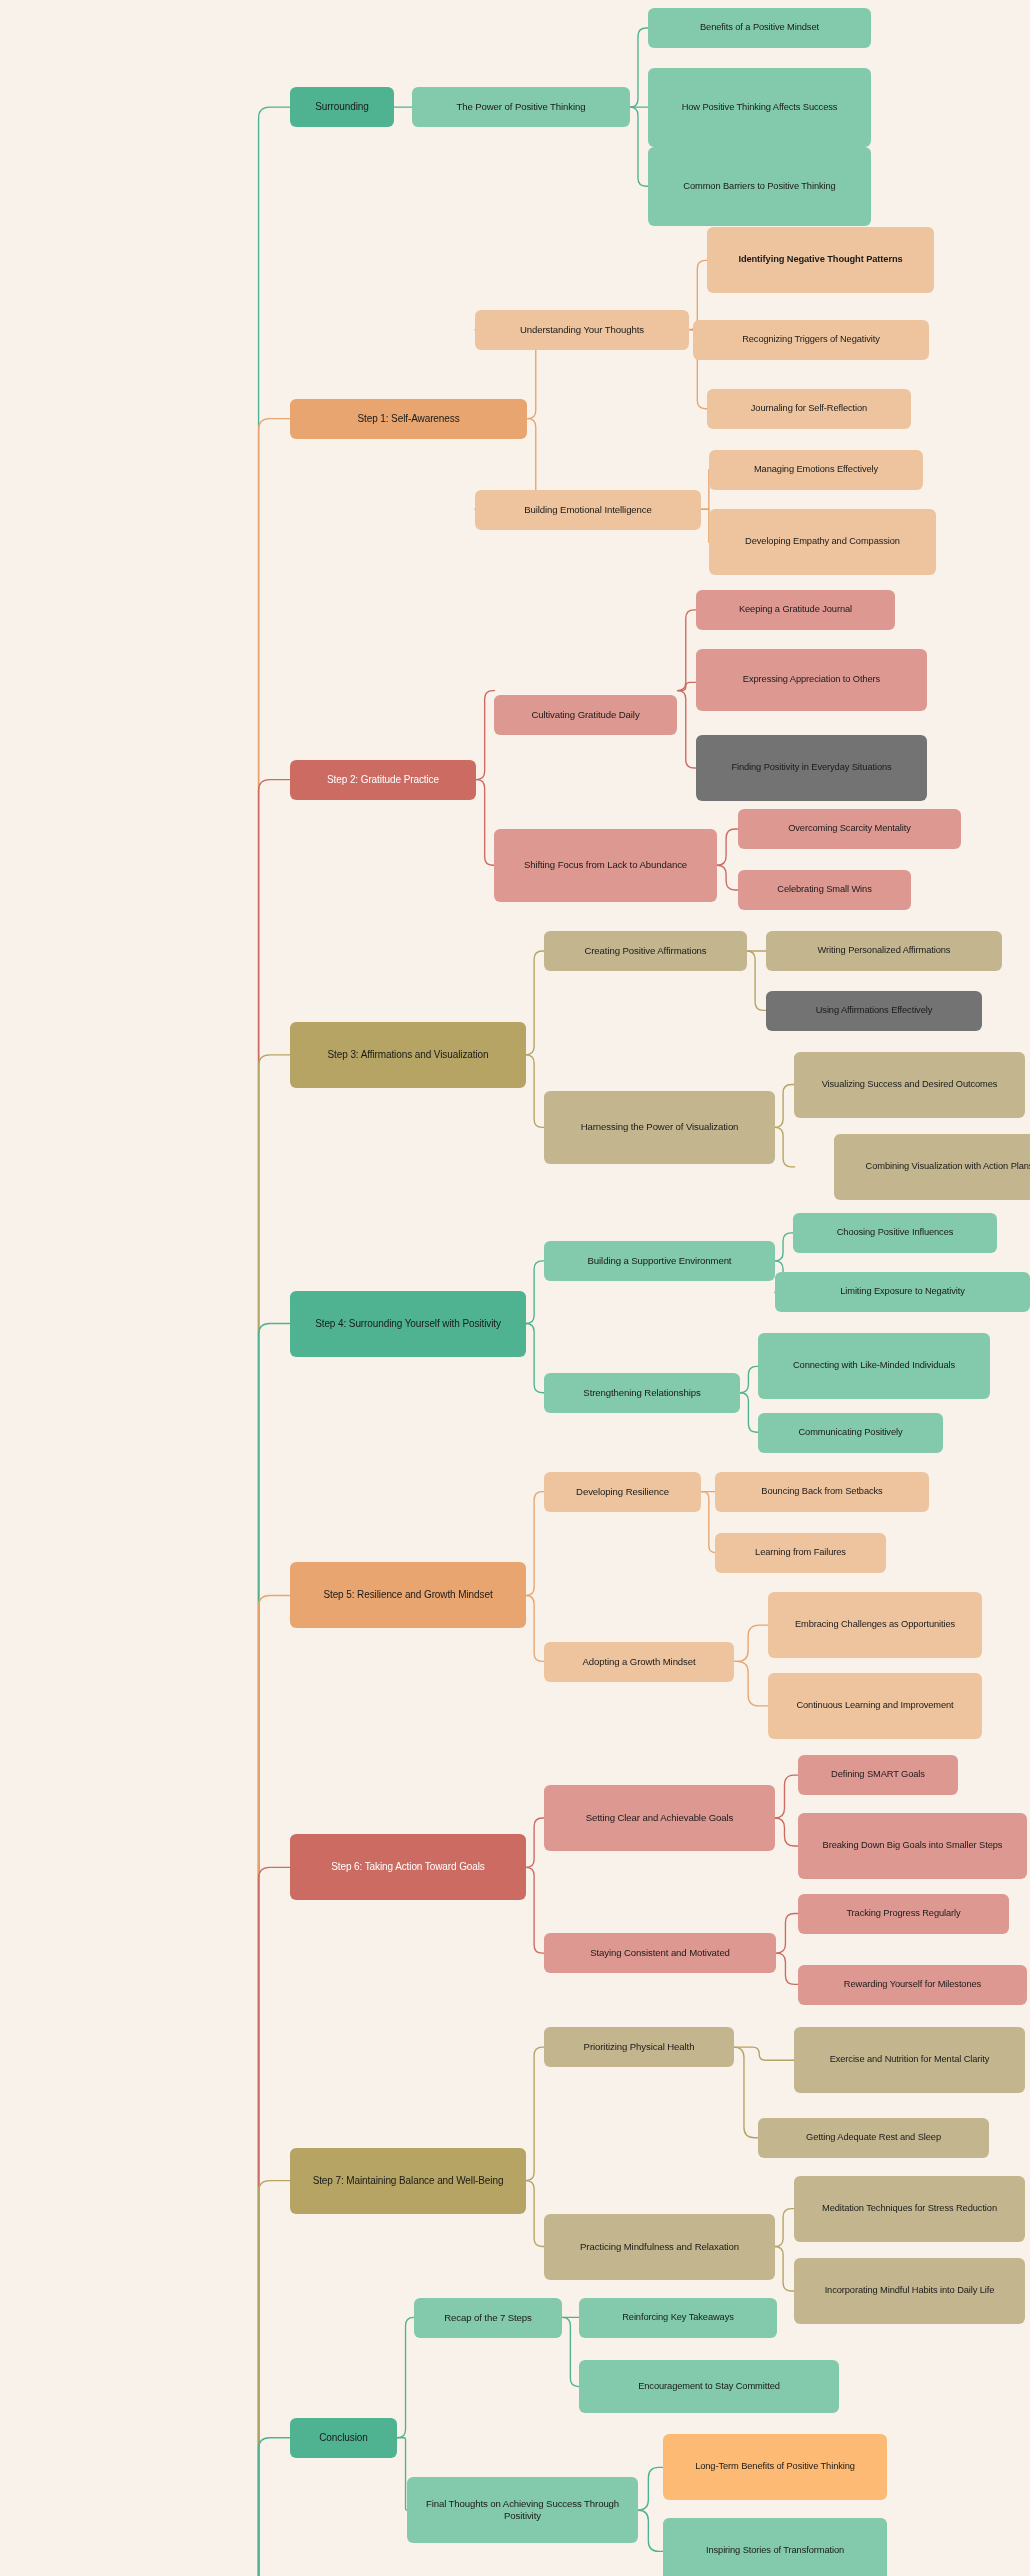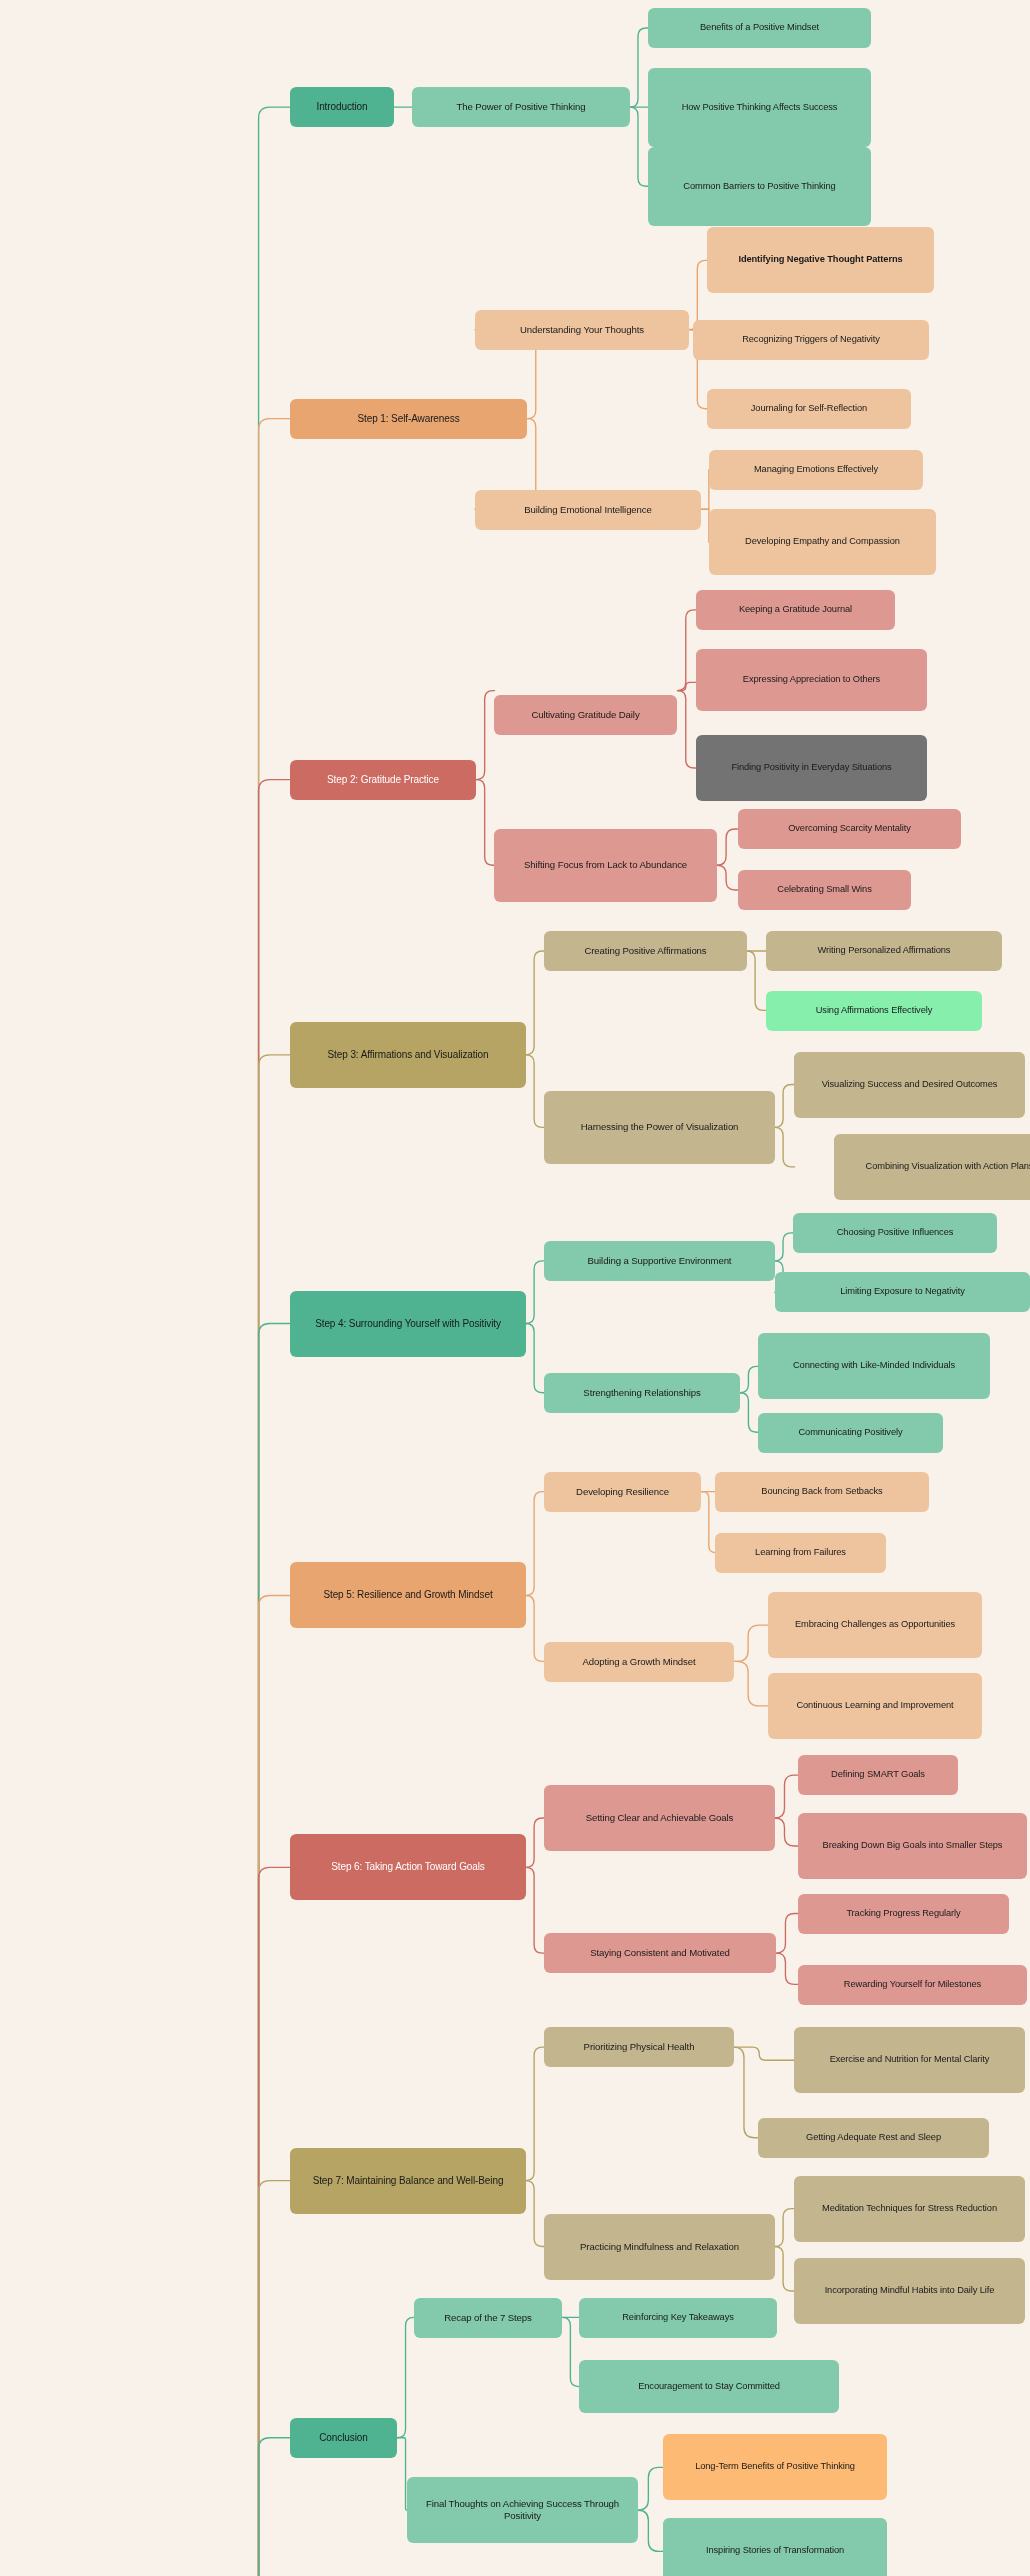--- a/index.html
+++ b/index.html
@@ -108,21 +108,21 @@
       <path d="M 1128 3271.2 L 1128 3271.2 Q 1140.096 3271.2 1140.096 3283.296 L 1140.096 3323.904 Q 1140.096 3336 1152.192 3336 L 1156.8 3336" fill="none" stroke="#b5a463" stroke-width="2" stroke-linecap="round"></path>
       <path d="M 343.2 4353.599999999999 L 360.464 4353.599999999999 Q 376.464 4353.599999999999 376.464 4337.599999999999 L 376.464 3565.6 Q 376.464 3549.6 392.464 3549.6 L 422.4 3549.6" fill="none" stroke="#4fb392" stroke-width="2" stroke-linecap="round"></path>
       <path d="M 578.4 3549.6 L 578.4 3549.6 Q 590.4 3549.6 590.4 3537.6 L 590.4 3386.4 Q 590.4 3374.4 602.4 3374.4 L 602.4 3374.4" fill="none" stroke="#4fb392" stroke-width="2" stroke-linecap="round"></path>
       <path d="M 818.4 3374.4 L 842.4 3374.4" fill="none" stroke="#4fb392" stroke-width="2" stroke-linecap="round"></path>
       <path d="M 818.4 3374.4 L 818.4 3374.4 Q 830.4 3374.4 830.4 3386.4 L 830.4 3463.2 Q 830.4 3475.2 842.4 3475.2 L 842.4 3475.2" fill="none" stroke="#4fb392" stroke-width="2" stroke-linecap="round"></path>
       <path d="M 578.4 3549.6 L 588 3549.6 Q 590.4 3549.6 590.4 3552 L 590.4 3652.7999999999997 Q 590.4 3655.2 592.8 3655.2 L 592.8 3655.2" fill="none" stroke="#4fb392" stroke-width="2" stroke-linecap="round"></path>
       <path d="M 928.8 3655.2 L 928.8 3655.2 Q 943.92 3655.2 943.92 3640.08 L 943.92 3607.9199999999996 Q 943.92 3592.7999999999997 959.04 3592.7999999999997 L 964.8 3592.7999999999997" fill="none" stroke="#4fb392" stroke-width="2" stroke-linecap="round"></path>
       <path d="M 928.8 3655.2 L 928.8 3655.2 Q 943.92 3655.2 943.92 3670.3199999999997 L 943.92 3700.08 Q 943.92 3715.2 959.04 3715.2 L 964.8 3715.2" fill="none" stroke="#4fb392" stroke-width="2" stroke-linecap="round"></path>
     </svg>
 <div class="node lvl1" style="left: 290px; top: 87px; width: 104px; height: 40px; background: rgb(79, 179, 146);">
-      <span>Introduction</span>
+      <span>Surrounding</span>
     </div>
     <div class="node lvl2" style="left: 412px; top: 87px; width: 218px; height: 40px; background: rgb(131, 201, 171);">
       <span>The Power of Positive Thinking</span>
     </div>
     <div class="node lvl3" style="left: 648px; top: 8.2px; width: 223px; height: 40px; background: rgb(131, 201, 171);">
       <span>Benefits of a Positive Mindset</span>
     </div>
     <div class="node lvl3" style="left: 648px; top: 68px; width: 223px; height: 79px; background: rgb(131, 201, 171);">
       <span>How Positive Thinking Affects Success</span>
     </div>
@@ -179,21 +179,21 @@
     </div>
     <div class="node lvl1" style="left: 290px; top: 1022px; width: 236px; height: 66px; background: rgb(181, 164, 99);">
       <span>Step 3: Affirmations and Visualization</span>
     </div>
     <div class="node lvl2" style="left: 544px; top: 931px; width: 203px; height: 40px; background: rgb(195, 182, 143);">
       <span>Creating Positive Affirmations</span>
     </div>
     <div class="node lvl3" style="left: 766px; top: 931px; width: 236px; height: 40px; background: rgb(195, 182, 143);">
       <span>Writing Personalized Affirmations</span>
     </div>
-    <div class="node lvl3" style="left: 766px; top: 991px; width: 216px; height: 40px; background: #86efac;">
+    <div class="node lvl3" style="left: 766px; top: 991px; width: 216px; height: 40px; background: #737373;">
       <span>Using Affirmations Effectively</span>
     </div>
     <div class="node lvl2" style="left: 544px; top: 1091px; width: 231px; height: 73px; background: rgb(195, 182, 143);">
       <span>Harnessing the Power of Visualization</span>
     </div>
     <div class="node lvl3" style="left: 794px; top: 1052px; width: 231px; height: 66px; background: rgb(195, 182, 143);">
       <span>Visualizing Success and Desired Outcomes</span>
     </div>
     <div class="node lvl3" style="left: 794px; top: 1134px; width: 231px; height: 66px; background: rgb(195, 182, 143); margin-left: 40px;">
       <span>Combining Visualization with Action Plans</span>

